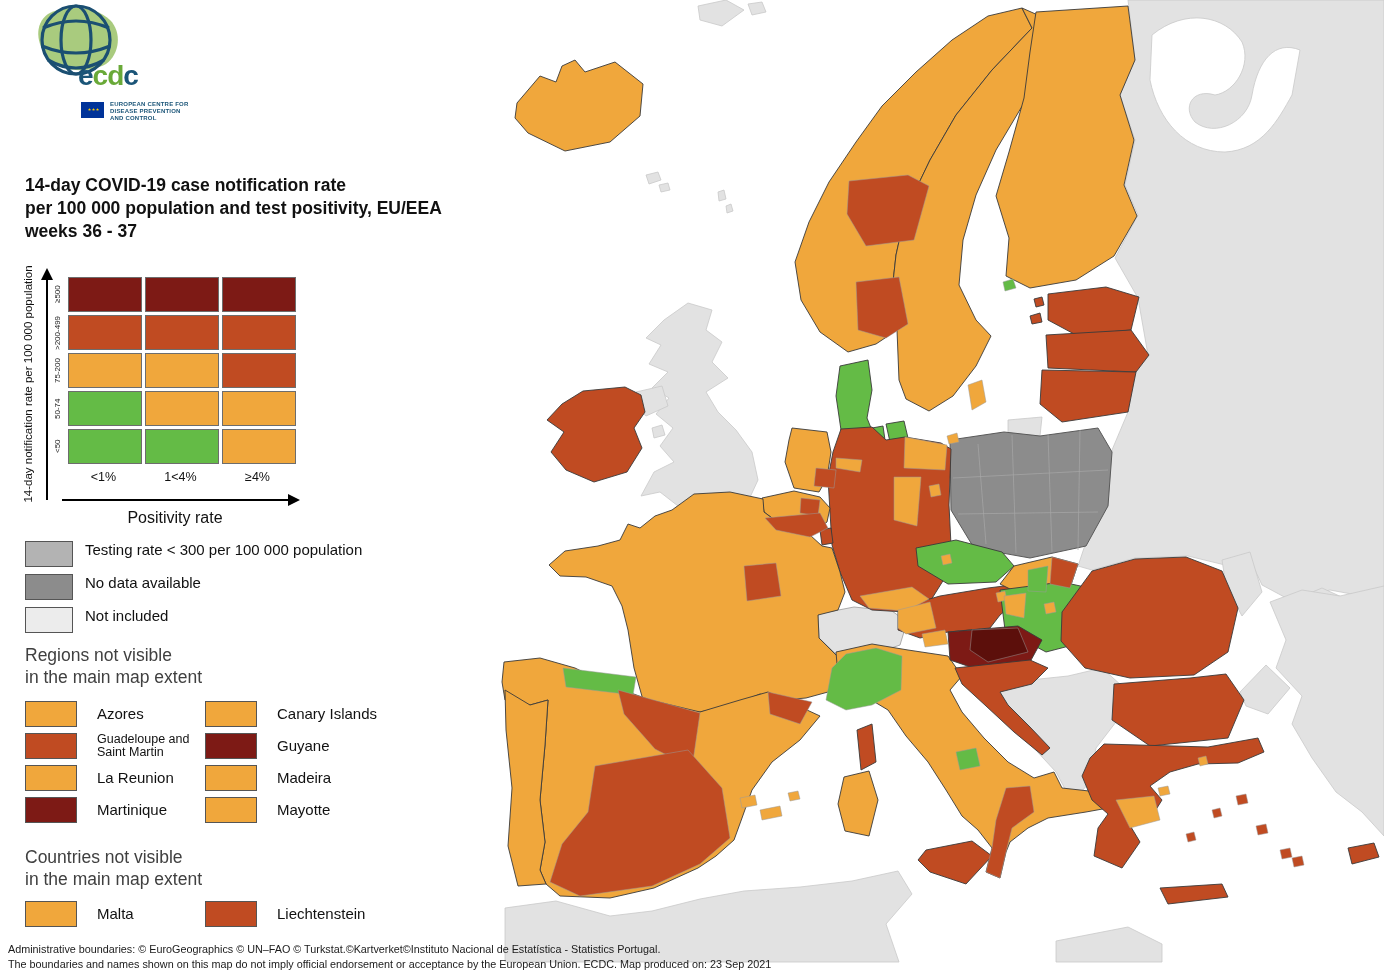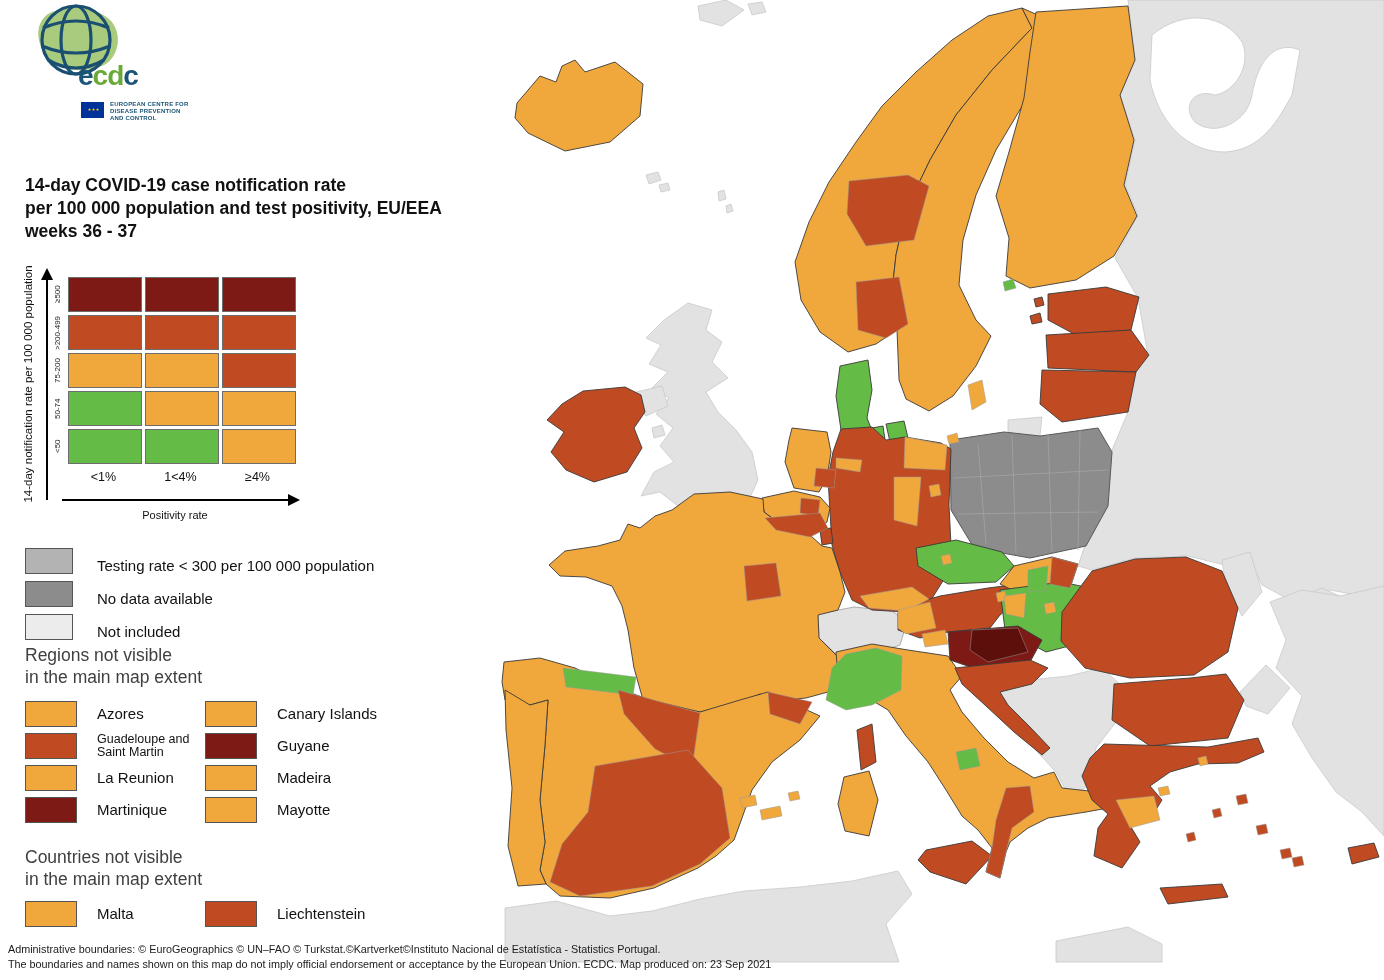--- a/index.html
+++ b/index.html
@@ -16,29 +16,29 @@
   #euflag span{position:absolute;left:6px;top:3px;font-size:8px;color:#ffcc00;line-height:9px;letter-spacing:-1px;}
   #logocaption{left:84px;top:99px;font-size:6px;font-weight:700;color:#1b5578;line-height:7px;letter-spacing:.2px;}
   
   #title{left:25px;top:174px;font-size:17.5px;font-weight:700;line-height:23px;}
   
   #yaxislabel{left:-122px;top:378px;width:300px;transform:rotate(-90deg);transform-origin:center;font-size:11.5px;text-align:center;white-space:nowrap;}
   #yarrow-line{left:46px;top:280px;width:2px;height:220px;background:#000;}
   #yarrow-head{left:41px;top:268px;width:0;height:0;border-left:6px solid transparent;border-right:6px solid transparent;border-bottom:12px solid #000;}
   #xarrow-line{left:62px;top:499px;width:226px;height:2px;background:#000;}
   #xarrow-head{left:288px;top:494px;width:0;height:0;border-top:6px solid transparent;border-bottom:6px solid transparent;border-left:12px solid #000;}
-  #xaxislabel{left:62px;top:509px;width:226px;text-align:center;font-size:11px;}
+  #xaxislabel{left:62px;top:509px;width:226px;text-align:center;font-size:16px;}
   #matrix{left:50px;top:277px;display:grid;grid-template-columns:15px repeat(3,74px);grid-auto-rows:35px;gap:3px;}
   .rowlab{writing-mode:vertical-rl;transform:rotate(180deg);font-size:8px;text-align:center;color:#222;align-self:center;justify-self:center;height:35px;line-height:13px;}
   .mcell{border:1px solid #6d6d6d;box-sizing:border-box;}
   #collabels{left:65px;top:470px;display:grid;grid-template-columns:repeat(3,77px);}
   #collabels span{text-align:center;font-size:12.5px;}
   
   #statuslegend{left:25px;top:541px;}
-  .slrow{display:flex;align-items:flex-end;height:33px;gap:12px;}
+  .slrow{display:flex;align-items:flex-start;height:33px;}
   .slswatch{width:48px;height:26px;border:1px solid #555;box-sizing:border-box;margin-right:12px;flex:0 0 auto;}
   .sllabel{font-size:15px;}
   
   .sechead{font-size:17.5px;line-height:22px;color:#404040;}
   #regionshead{left:25px;top:644px;}
   #regionitems{left:25px;top:698px;display:grid;grid-template-columns:180px 230px;grid-auto-rows:32px;row-gap:0;}
   .item{display:flex;align-items:center;}
   .itswatch{width:52px;height:26px;border:1px solid #555;box-sizing:border-box;margin-right:8px;flex:0 0 auto;}
   .itlabel{font-size:15px;line-height:16px;margin-left:12px;}
   .item.small .itlabel{font-size:12.5px;line-height:13px;}

